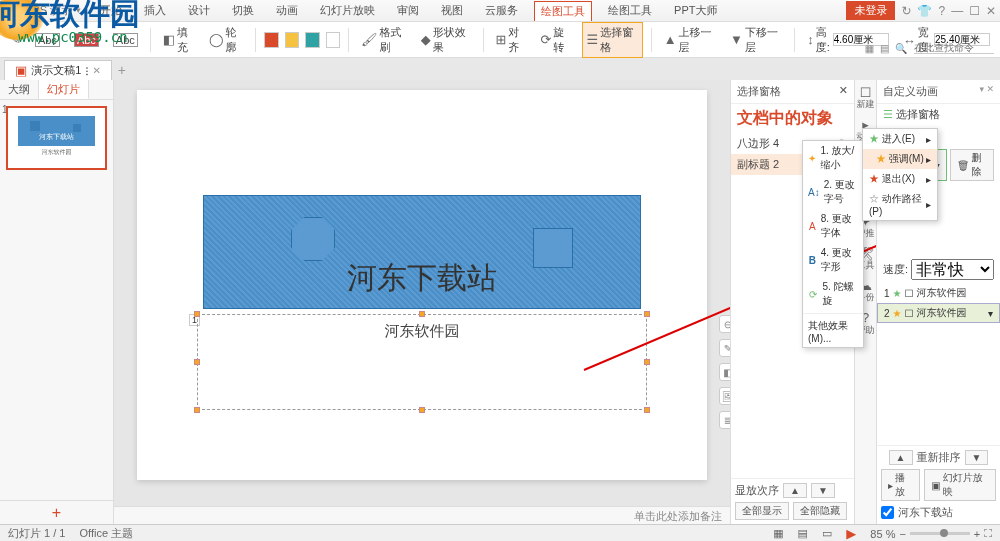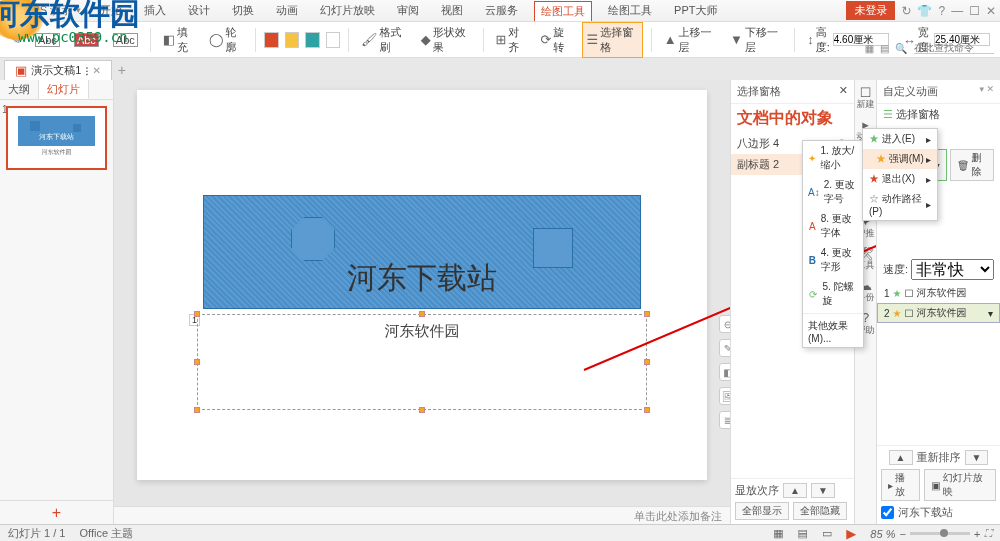--- a/index.html
+++ b/index.html
@@ -97,21 +97,21 @@
 .anim-list-item.sel { background: #e8f0d8; border: 1px solid #aac; }
 
 
 .searchrow { position: absolute; top: 42px; right: 6px; display: flex; align-items: center; gap: 6px; font-size: 10px; color: #888; }
 .searchrow input { border: none; border-bottom: 1px solid #ccc; font-size: 10px; width: 80px; background: transparent; }
 
 
 .status { height: 18px; background: #f0f0f0; border-top: 1px solid #ccc; display: flex; align-items: center; padding: 0 8px; font-size: 11px; color: #666; gap: 14px; }
 .status .spacer { flex: 1; }
 .status .play { color: #d94a2b; font-size: 13px; }
-.status .zoom { display: flex; align-items: center; gap: 4px; font-style: italic; }
+.status .zoom { display: flex; align-items: center; gap: 4px; }
 
 
 .watermark { position: absolute; left: -10px; top: -6px; z-index: 50; pointer-events: none; }
 .wm-txt { font-size: 30px; font-weight: bold; color: #0b5aa4; font-family: SimHei, sans-serif; position: relative; }
 .wm-glow { position: absolute; left: 0; top: 2px; width: 54px; height: 44px; border-radius: 50%; background: radial-gradient(circle,#ffd27a 20%,#f5a623 60%,transparent 80%); z-index: -1; }
 .wm-url { font-size: 14px; color: #0b8a4b; font-family: monospace; margin-top: -6px; margin-left: 28px; }
 </style>
 </head>
 <body>
 

